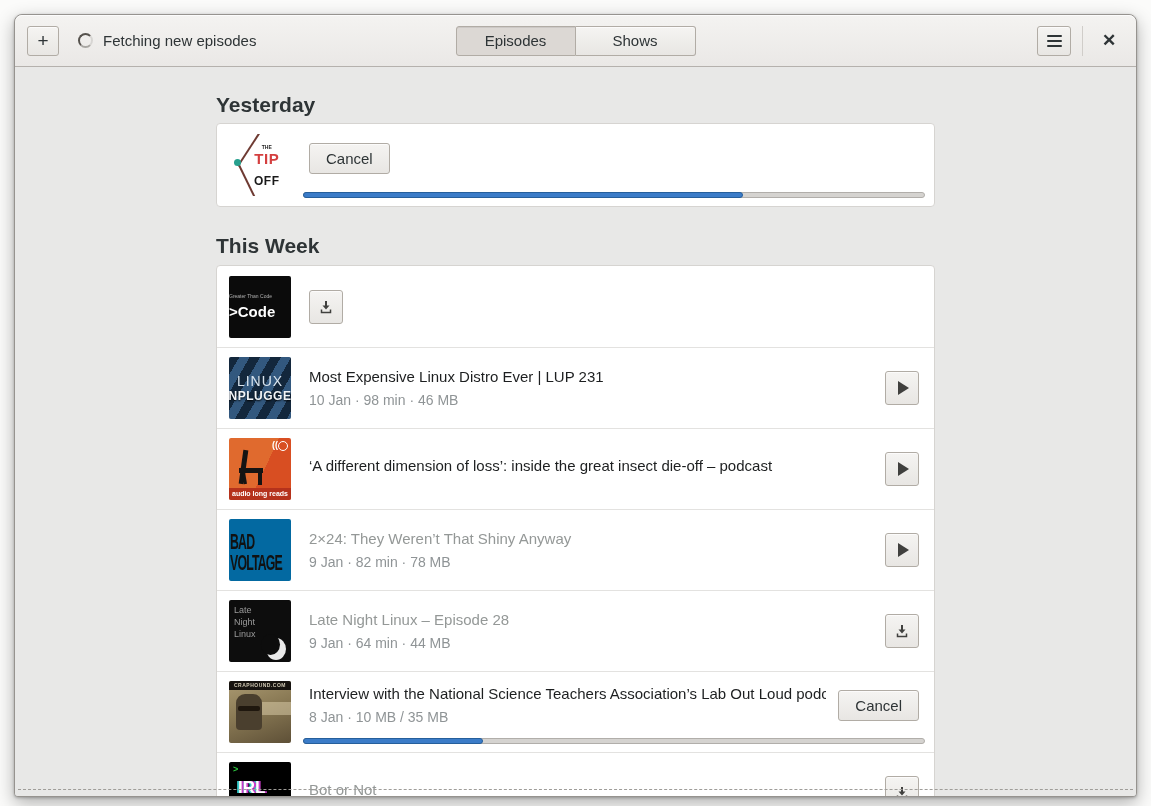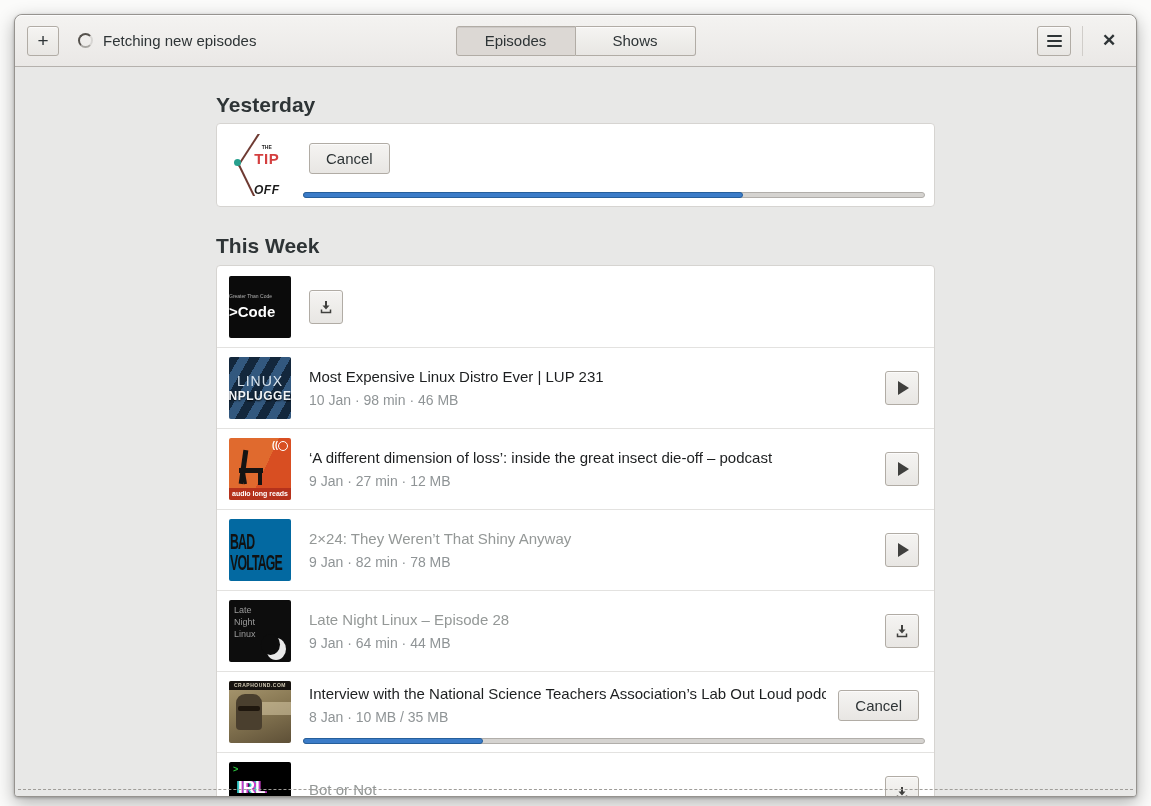--- a/index.html
+++ b/index.html
@@ -89,21 +89,21 @@
   
   .art-tipoff { background: #fff; }
   .tip-line { position: absolute; width: 2px; background: #6e3a32; }
   .tip-line1 { height: 46px; left: 8px; top: -14px; transform: rotate(33deg); transform-origin: bottom center; }
   .tip-line2 { height: 42px; left: 8px; top: 29px; transform: rotate(-26deg); transform-origin: top center; }
   .tip-dot { position: absolute; left: 5px; top: 25px; width: 7px; height: 7px;
     border-radius: 50%; background: #27a08e; }
   .tip-text { position: absolute; left: 25px; top: 11px; line-height: 1; text-align: center; }
   .tip-the { font-size: 5px; font-weight: bold; color: #222; margin-bottom: 1px; }
   .tip-tip { font-size: 15px; font-weight: bold; color: #d43f3f; letter-spacing: 0.5px; }
-  .tip-off { font-size: 12px; font-weight: bold; color: #1a1a1a; letter-spacing: 0.5px; margin-top: 18px; font-style: italic; }
+  .tip-off { font-size: 12px; font-weight: bold; color: #1a1a1a; letter-spacing: 0.5px; margin-top: 9px; }
   
   .art-gtc { background: #0b0b0b; display: flex; flex-direction: column;
     justify-content: center; }
   .gtc-small { font-size: 5px; color: #b0b0b0; margin-bottom: 4px; }
   .gtc-main { font-size: 15px; font-weight: bold; color: #fff; }
   
   .art-lup { background: #1d3c5c; display: flex; flex-direction: column;
     align-items: center; justify-content: center; }
   .art-lup::before { content: ""; position: absolute; inset: 0;
     background: repeating-linear-gradient(120deg, rgba(0,0,0,0.35) 0 9px, rgba(90,140,190,0.35) 9px 18px); }
@@ -243,21 +243,20 @@
           <div class="art art-alr">
             <span class="alr-roundel">((<span class="alr-ring"></span></span>
             <span class="alr-back"></span>
             <span class="alr-seat"></span>
             <span class="alr-leg1"></span>
             <span class="alr-leg2"></span>
             <div class="alr-strip">audio long reads</div>
           </div>
           <div class="info">
             <div class="title">‘A different dimension of loss’: inside the great insect die-off – podcast</div>
-            <div class="meta">9 Jan · 27 min · 12 MB</div>
           </div>
           <button class="btn icon-btn">
             <span class="play-icon"></span>
           </button>
         </div>
 
         <div class="row played">
           <div class="art art-bv">
             <div class="bv-wrap">
               <div class="bv-1">BAD</div>

